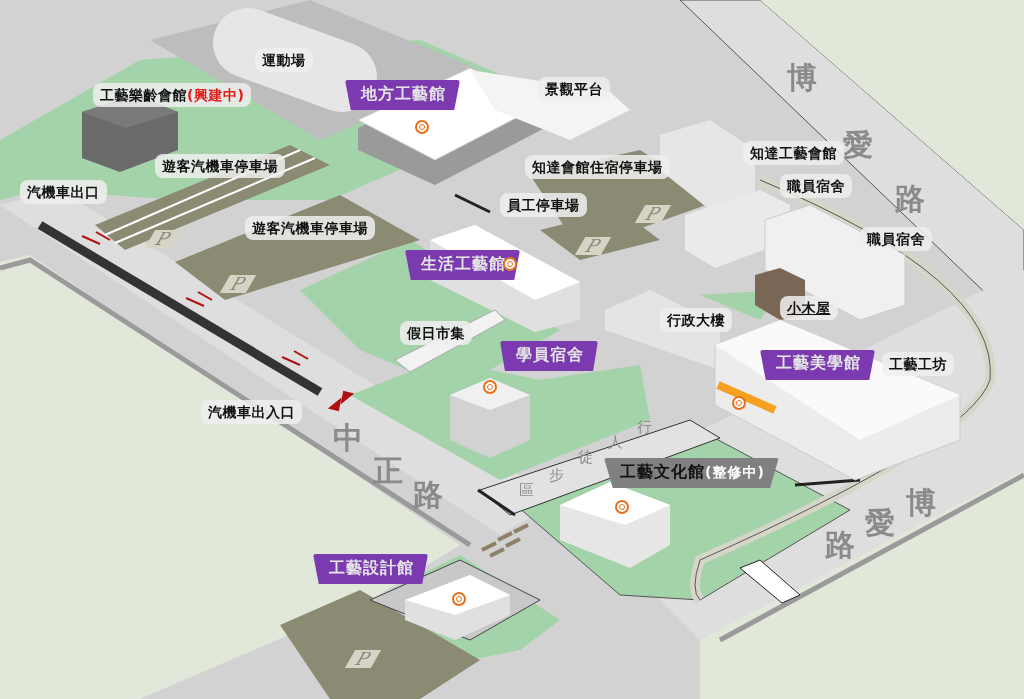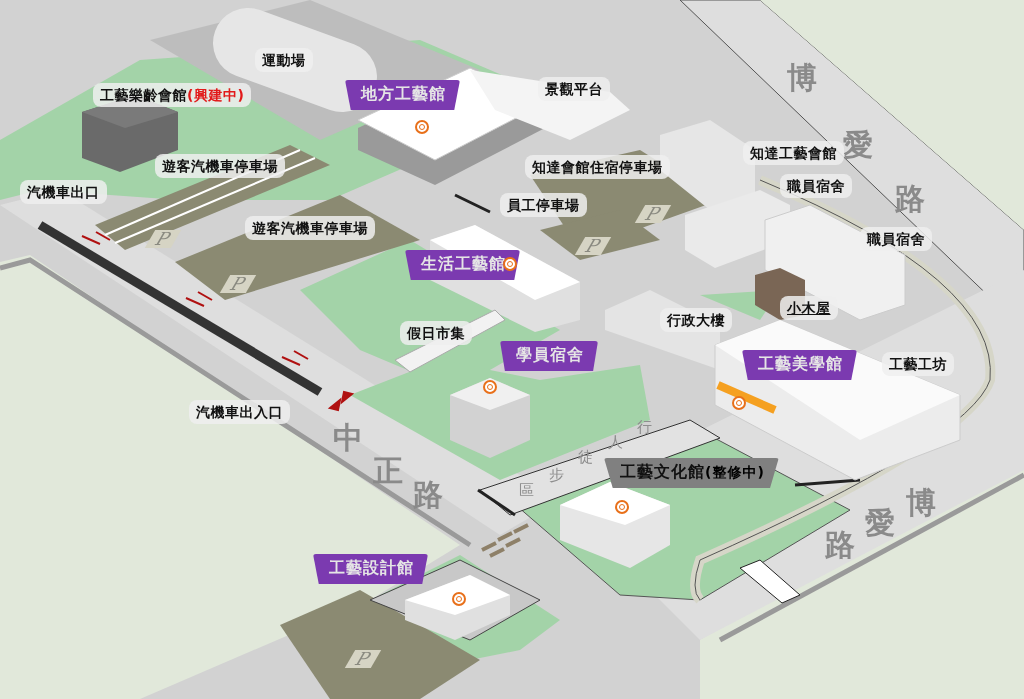--- a/index.html
+++ b/index.html
@@ -4,21 +4,21 @@
 <style>
   html,body{margin:0;padding:0;}
   body{width:1024px;height:699px;overflow:hidden;background:#e1e8da;font-family:"DejaVu Sans","Liberation Sans",sans-serif;}
   #map{position:relative;width:1024px;height:699px;overflow:hidden;}
   svg.base{position:absolute;left:0;top:0;}
   .lbl{position:absolute;background:rgba(238,238,238,0.85);color:#111;font-weight:bold;font-size:14px;padding:3px 7px;border-radius:8px;white-space:nowrap;line-height:18px;letter-spacing:0.5px;}
   .lbl .red{color:#e21a1a;}
   .tag{position:absolute;color:#e5e5e5;font-weight:bold;font-size:16px;padding:4px 14px 6px 16px;white-space:nowrap;line-height:20px;letter-spacing:1px;
        background:#7b3ab0;clip-path:polygon(0 0,100% 0,95% 100%,5% 100%);border-radius:3px;}
   .tag.gray{background:#808080;color:#111;}
-  .tag .red{color:#000000;font-size:14px;}
+  .tag .red{color:#ffffff;font-size:14px;}
   .pin{position:absolute;width:10px;height:10px;border:2px solid #e8701a;border-radius:50%;background:#fff;box-sizing:content-box;}
   .pin::after{content:"";position:absolute;left:2px;top:2px;width:6px;height:6px;border-radius:50%;border:1px solid #e8701a;box-sizing:border-box;}
   .road{position:absolute;color:#8a8a8a;font-weight:bold;font-size:30px;line-height:30px;}
   .walk{position:absolute;color:#8e8e8e;font-size:15px;}
   .park{position:absolute;width:26px;height:18px;background:#d6d4c4;color:#8a8a80;font-family:"DejaVu Serif",serif;font-size:18px;line-height:18px;text-align:center;transform:skewX(-30deg);}
 </style>
 </head>
 <body>
 
 <div id="map">
@@ -157,32 +157,32 @@
   <div class="lbl" style="left:538px;top:77px;text-align:right;">景觀平台</div>
   <div class="lbl" style="left:743px;top:109px;margin-top:32px;">知達工藝會館</div>
   <div class="lbl" style="left:525px;top:155px;">知達會館住宿停車場</div>
   <div class="lbl" style="left:500px;top:193px;">員工停車場</div>
   <div class="lbl" style="left:780px;top:174px;">職員宿舍</div>
   <div class="lbl" style="left:860px;top:227px;">職員宿舍</div>
   <div class="lbl" style="left:780px;top:296px;text-decoration:underline;">小木屋</div>
   <div class="lbl" style="left:660px;top:308px;">行政大樓</div>
   <div class="lbl" style="left:882px;top:352px;">工藝工坊</div>
   <div class="lbl" style="left:400px;top:321px;">假日市集</div>
-  <div class="lbl" style="left:189px;top:400px;">汽機車出入口</div>
+  <div class="lbl" style="left:201px;top:400px;">汽機車出入口</div>
 
   <div class="tag" style="left:345px;top:80px;">地方工藝館</div>
   <div class="pin" style="left:415px;top:120px;"></div>
 
   <div class="tag" style="left:405px;top:220px;margin-top:30px;">生活工藝館</div>
   <div class="pin" style="left:503px;top:257px;"></div>
 
   <div class="tag" style="left:500px;top:341px;">學員宿舍</div>
   <div class="pin" style="left:483px;top:380px;"></div>
 
-  <div class="tag" style="left:742px;top:350px;">工藝美學館</div>
+  <div class="tag" style="left:760px;top:350px;font-family:Liberation Mono, monospace;">工藝美學館</div>
   <div class="pin" style="left:732px;top:396px;"></div>
 
   <div class="tag" style="left:313px;top:554px;">工藝設計館</div>
   <div class="pin" style="left:452px;top:592px;"></div>
 
   <div class="tag gray" style="left:604px;top:458px;">
     <span>工藝文化館</span><span class="red">(整修中)</span>
   </div>
   <div class="pin" style="left:615px;top:500px;"></div>
 </div>

